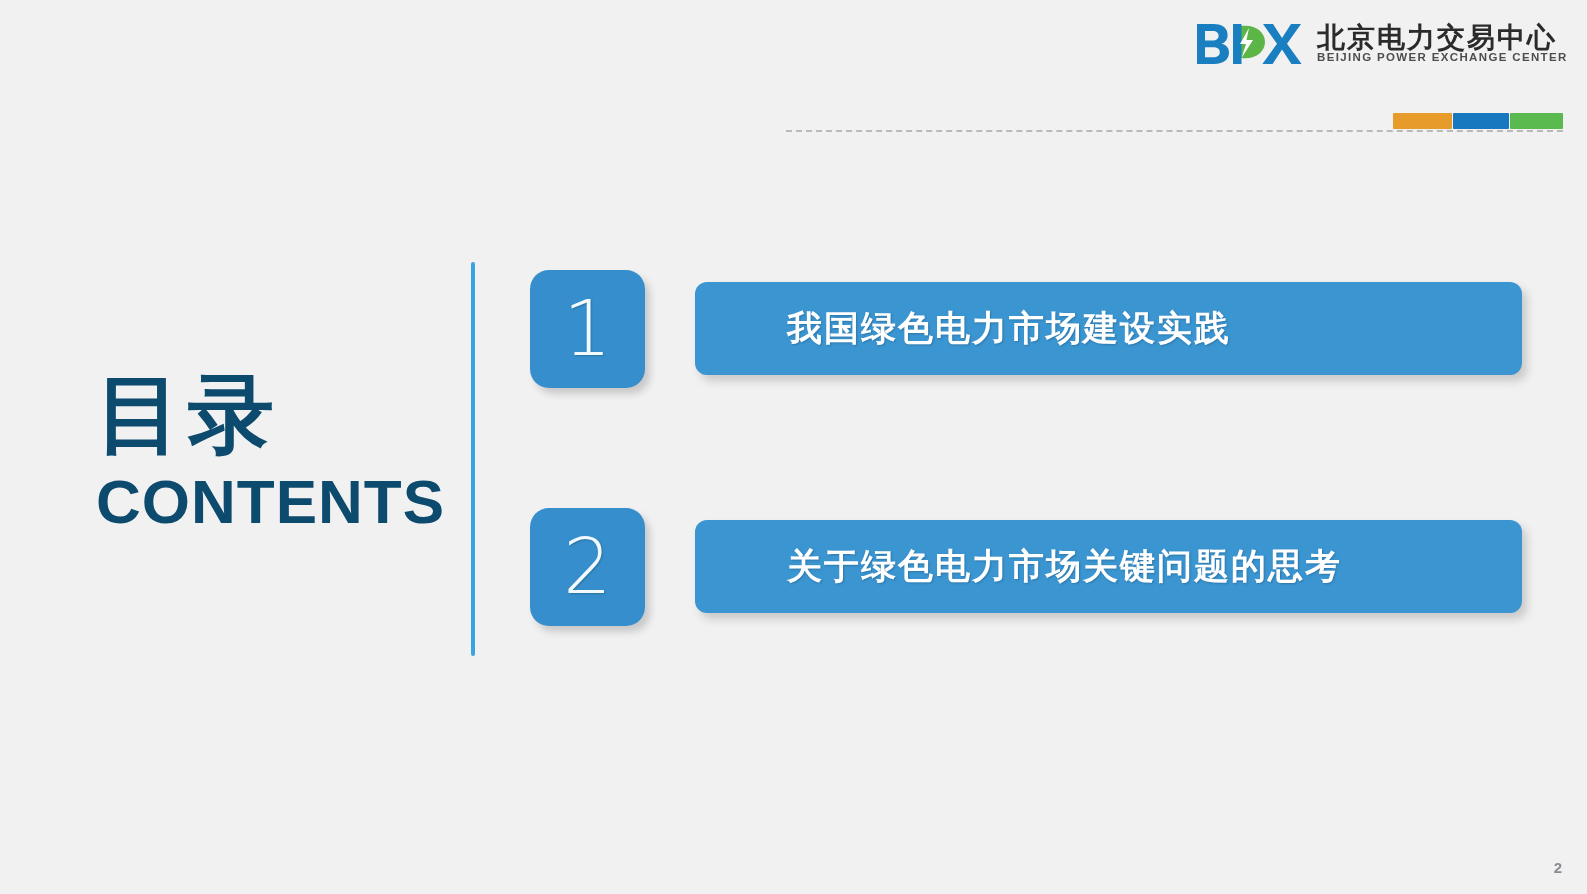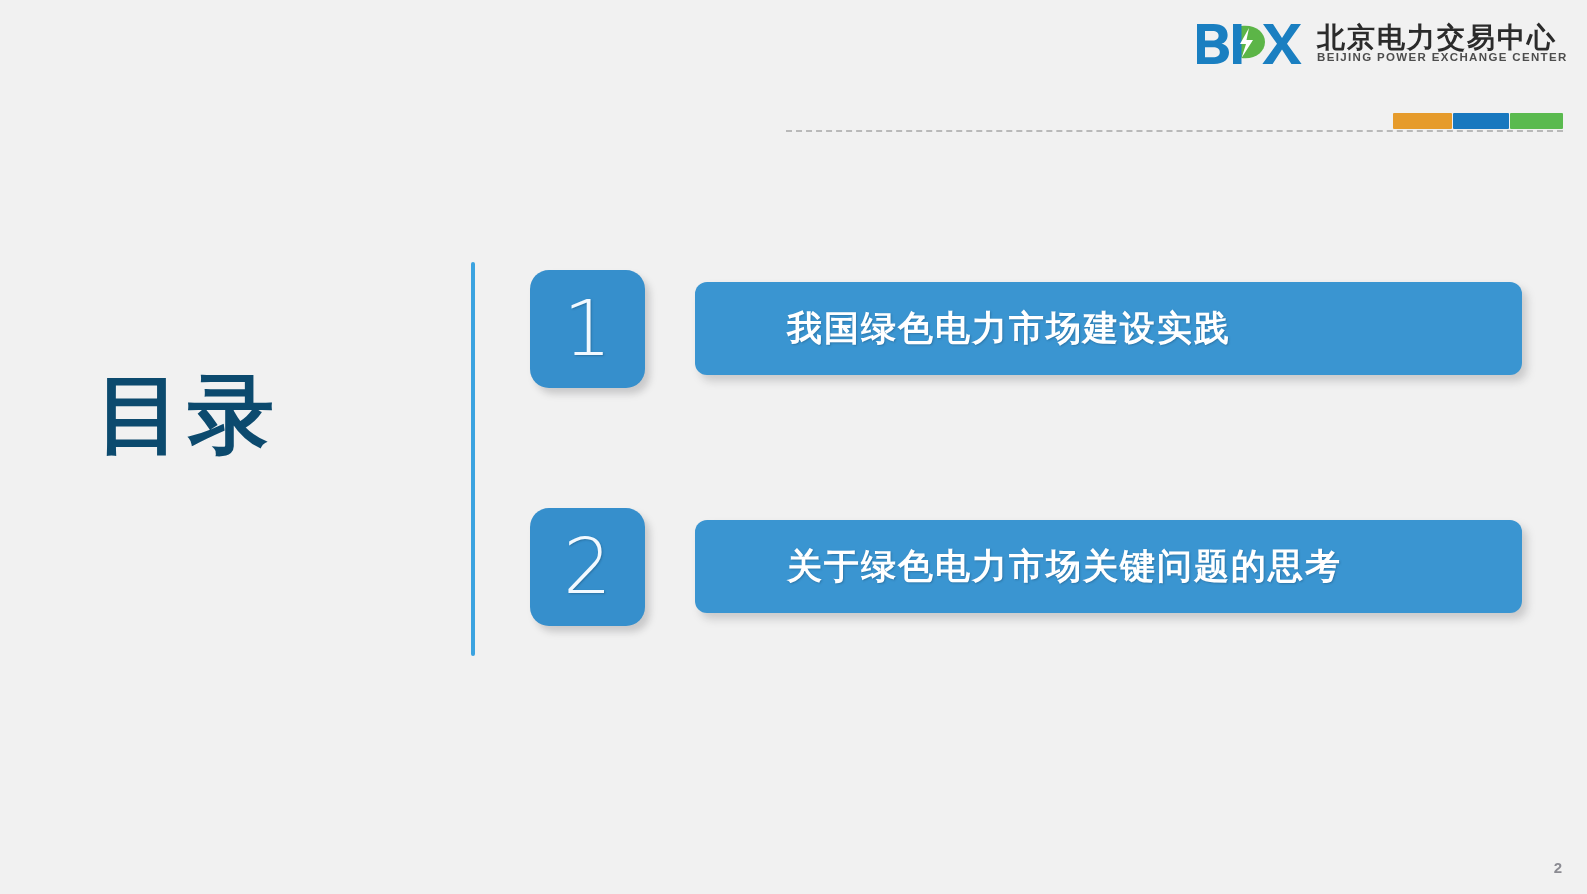--- a/index.html
+++ b/index.html
@@ -200,20 +200,21 @@
     </div>
   </div>
 
   <div id="rule"></div>
   <div class="chip" id="chip-orange"></div>
   <div class="chip" id="chip-blue"></div>
   <div class="chip" id="chip-green"></div>
 
   <div id="contents-block">
     <div id="contents-cn">目录</div>
+    <div id="contents-en">CONTENTS</div>
   </div>
 
   <div id="divider"></div>
 
   <div class="row" id="row-1">
     <div class="num-box">
       <span class="num-text">1</span>
     </div>
     <div class="title-bar">
       <span class="title-text">我国绿色电力市场建设实践</span>

